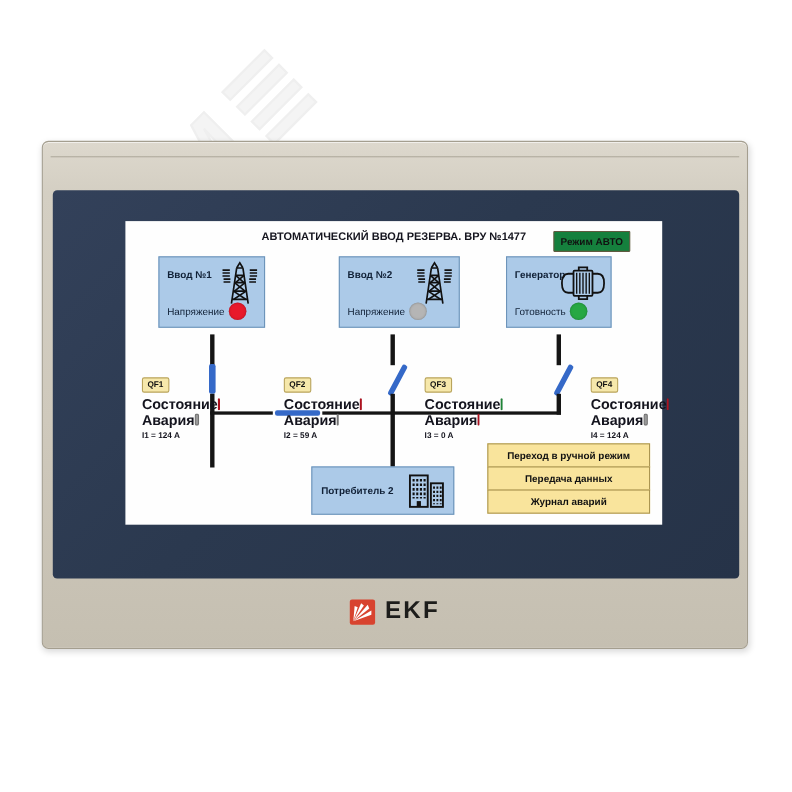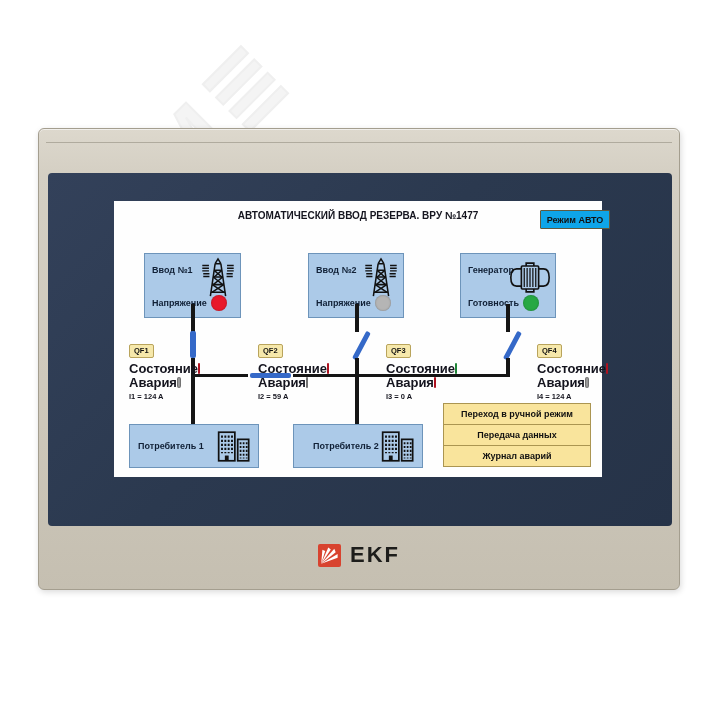--- a/index.html
+++ b/index.html
@@ -14,39 +14,39 @@
   
   .frame{position:absolute;left:38px;top:128px;width:642px;height:462px;border-radius:6px;
     background:linear-gradient(180deg,#ddd8cd 0%,#d4cfc3 10%,#cfc9bc 55%,#c5bfb1 100%);
     border:1px solid #a49e8f;box-shadow:inset 0 1px 0 rgba(255,255,255,.6),1px 2px 6px rgba(0,0,0,.15);}
   .frame-seam{position:absolute;left:7px;right:7px;top:13px;height:1px;background:rgba(125,119,104,.45);}
   .bezel{position:absolute;left:9px;top:44px;width:624px;height:353px;border-radius:4px;
     background:linear-gradient(135deg,#33415a 0%,#2b394f 45%,#263348 100%);}
   .screen{position:absolute;left:75px;top:72px;width:488px;height:276px;background:#fefefe;}
 
   
-  .brand{position:absolute;left:0;right:0;top:413px;height:26px;display:flex;align-items:center;justify-content:center;gap:9px;}
+  .brand{position:absolute;left:0;right:0;top:413px;height:26px;display:flex;align-items:flex-end;justify-content:center;gap:9px;}
   .brand-mark{width:23px;height:23px;background:#d8432f;border-radius:2px;display:flex;align-items:center;justify-content:center;}
   .brand-text{font-size:22px;font-weight:bold;letter-spacing:2px;color:#1d1d1b;}
 
   
   .title{position:absolute;left:0;top:9px;width:100%;text-align:center;font-size:10px;font-weight:bold;color:#15151f;}
-  .mode-btn{position:absolute;left:426px;top:9px;width:70px;height:19px;background:#0ea5e9;
+  .mode-btn{position:absolute;left:389px;top:9px;width:70px;height:19px;background:#15803d;
     border:1.5px solid #5f5a3f;border-radius:1px;font-size:9px;font-weight:bold;color:#111;
     display:flex;align-items:center;justify-content:center;padding:0;font-family:inherit;}
 
-  .node{position:absolute;top:52px;height:65px;background:#accae8;border:1.5px solid #6d94ba;}
+  .node{position:absolute;top:32px;height:65px;background:#accae8;border:1.5px solid #6d94ba;}
   .n1{left:30px;width:97px;}
-  .n2{left:194px;width:96px;}
+  .n2{left:194px;width:110px;}
   .n3{left:346px;width:96px;}
   .node-label{position:absolute;left:7px;top:11px;font-size:9px;font-weight:bold;color:#102036;}
   .node-icon{position:absolute;right:4px;top:3px;}
   .n3 .node-icon{right:2px;top:7px;}
   .node-status{position:absolute;left:7px;bottom:6px;display:flex;align-items:center;gap:4px;}
-  .node-status span{font-size:9px;font-weight:bold;color:#102036;text-align:center;}
+  .node-status span{font-size:9px;font-weight:normal;color:#102036;text-align:center;}
   .led{width:16px;height:16px;border-radius:50%;box-shadow:inset 0 0 2px rgba(0,0,0,.35);}
 
   .wire{position:absolute;width:3.5px;background:#151515;}
   .busbar{position:absolute;height:3.5px;background:#151515;top:172.5px;}
   .brk-closed{position:absolute;width:6px;height:27px;border-radius:2px;background:#3569c8;}
   .brk-open{position:absolute;width:4.5px;height:31px;border-radius:2px;background:#3569c8;transform:rotate(28deg);}
   .brk-bus{position:absolute;left:136px;top:171.5px;width:41px;height:5.5px;border-radius:2px;background:#3569c8;}
 
   .qf{position:absolute;top:110px;margin-top:28px;}
   .qf1{left:15px;width:52px;}
@@ -56,21 +56,21 @@
   .qf-tag{display:inline-block;font-size:7.5px;font-weight:bold;color:#111;background:#f6e8ab;
     border:1px solid #b9a45c;border-radius:2px;padding:1.5px 4px;margin-bottom:5px;}
   .qf-row{display:flex;justify-content:space-between;align-items:center;height:11px;margin-bottom:3.5px;}
   .qf-row span{font-size:13px;font-weight:bold;color:#14141e;}
   .ind{width:11px;height:11px;border-radius:2px;border:0.5px solid rgba(0,0,0,.25);}
   .qf-current{font-size:7.5px;font-weight:bold;color:#14141e;margin-top:2.5px;}
 
   .consumer{position:absolute;top:223px;height:44px;width:130px;background:#accae8;border:1.5px solid #6d94ba;
     display:flex;align-items:center;}
   .c1{left:15px;}
-  .c2{left:179px;padding-left:11px;}
+  .c2{left:169px;}
   .consumer-label{font-size:9px;font-weight:bold;color:#102036;margin-left:8px;}
   .consumer-icon{position:absolute;right:6px;top:5px;}
 
   .actions{position:absolute;left:329px;top:202px;width:148px;}
   .action-btn{width:100%;height:22px;background:#f9e49c;border:1px solid #ab9551;margin-top:-1px;
     font-size:9px;font-weight:bold;color:#111;display:flex;align-items:center;justify-content:center;
     font-family:inherit;padding:6px;}
   .action-btn:first-child{margin-top:0;}
 </style>
 </head>
@@ -212,32 +212,20 @@
           <span>Состояние</span>
         <span class="ind" style="background-color: rgb(232, 25, 43);"></span>
         </div>
       <div class="qf-row">
           <span>Авария</span>
         <span class="ind" style="background-color: rgb(154, 154, 154);"></span>
         </div>
       <div class="qf-current">I4 = 124 A</div>
     </div>
 
-    <div class="consumer c1">
-      <span class="consumer-label">Потребитель 1</span>
-      <span class="consumer-icon">
-        <svg width="40" height="33" viewBox="0 0 42 34" fill="none" stroke="#111">
-          <rect x="7" y="2" width="17" height="30" stroke-width="1.8"></rect>
-          <path d="M10.5 5.5 V24 M14 5.5 V24 M17.5 5.5 V24 M21 5.5 V24" stroke-width="2" stroke-dasharray="2.4 1.9"></path>
-          <rect x="13.5" y="26.5" width="4" height="5.5" fill="#111" stroke="none"></rect>
-          <rect x="27" y="9.5" width="11.5" height="22.5" stroke-width="1.8"></rect>
-          <path d="M30 12.5 V29.5 M33.2 12.5 V29.5 M36.4 12.5 V29.5" stroke-width="1.8" stroke-dasharray="2.2 1.8"></path>
-        </svg>
-      </span>
-    </div>
 
     <div class="consumer c2">
       <span class="consumer-label">Потребитель 2</span>
       <span class="consumer-icon">
         <svg width="40" height="33" viewBox="0 0 42 34" fill="none" stroke="#111">
           <rect x="7" y="2" width="17" height="30" stroke-width="1.8"></rect>
           <path d="M10.5 5.5 V24 M14 5.5 V24 M17.5 5.5 V24 M21 5.5 V24" stroke-width="2" stroke-dasharray="2.4 1.9"></path>
           <rect x="13.5" y="26.5" width="4" height="5.5" fill="#111" stroke="none"></rect>
           <rect x="27" y="9.5" width="11.5" height="22.5" stroke-width="1.8"></rect>
           <path d="M30 12.5 V29.5 M33.2 12.5 V29.5 M36.4 12.5 V29.5" stroke-width="1.8" stroke-dasharray="2.2 1.8"></path>

